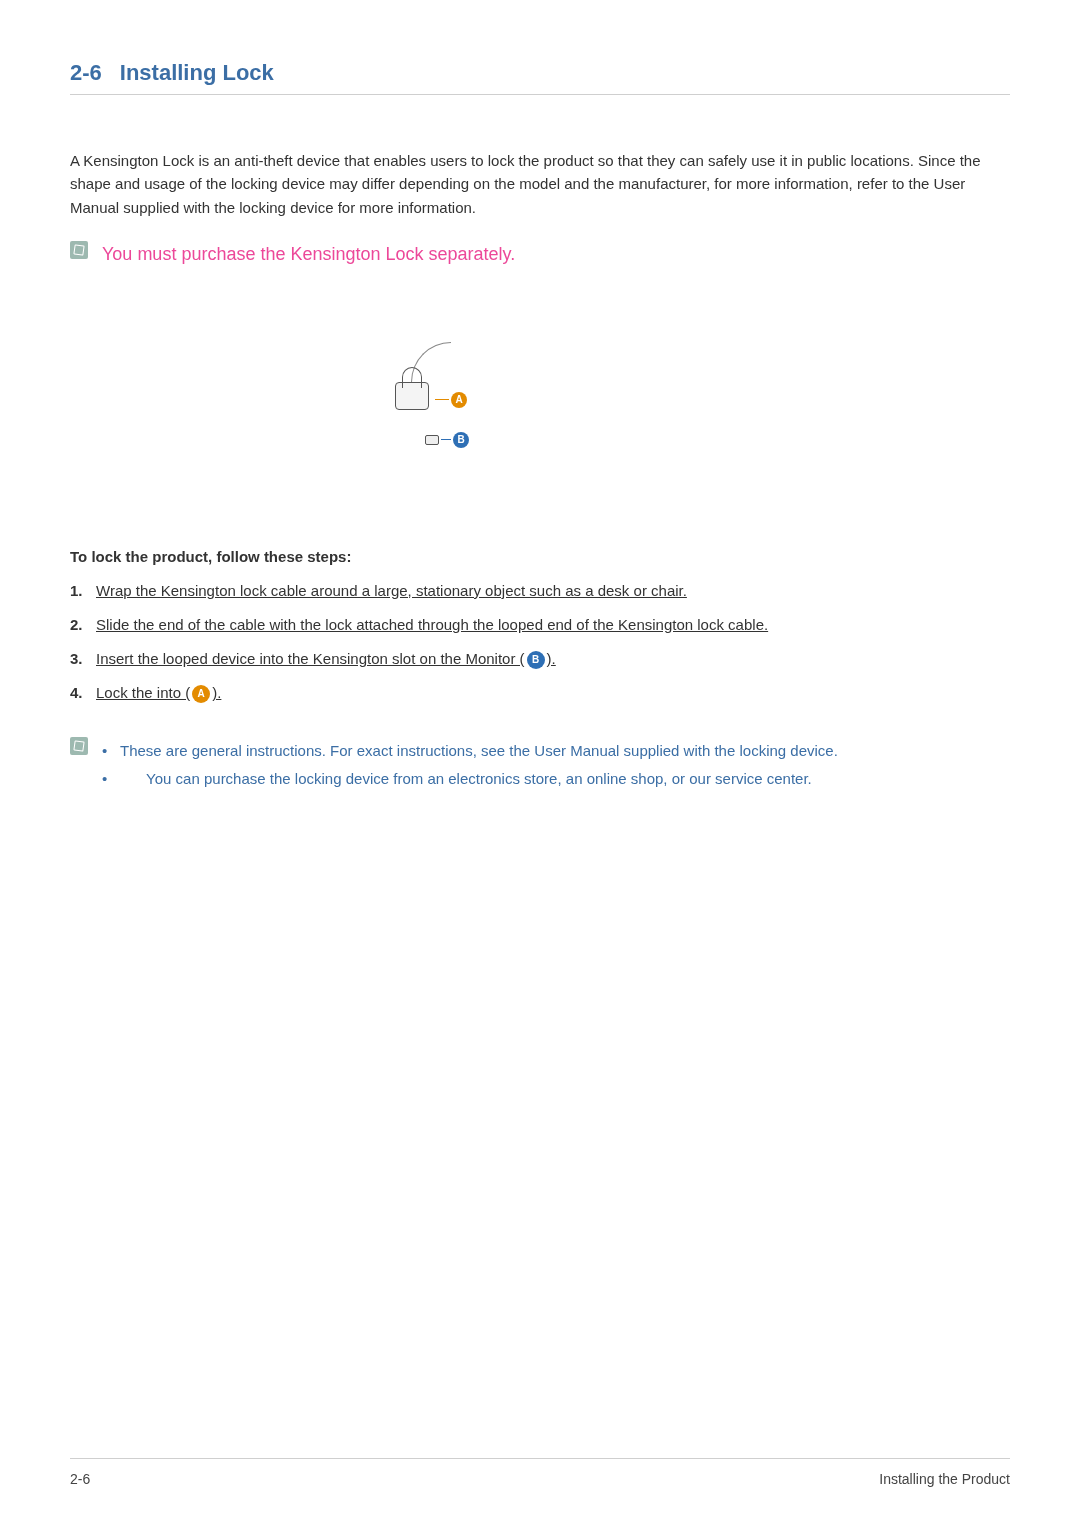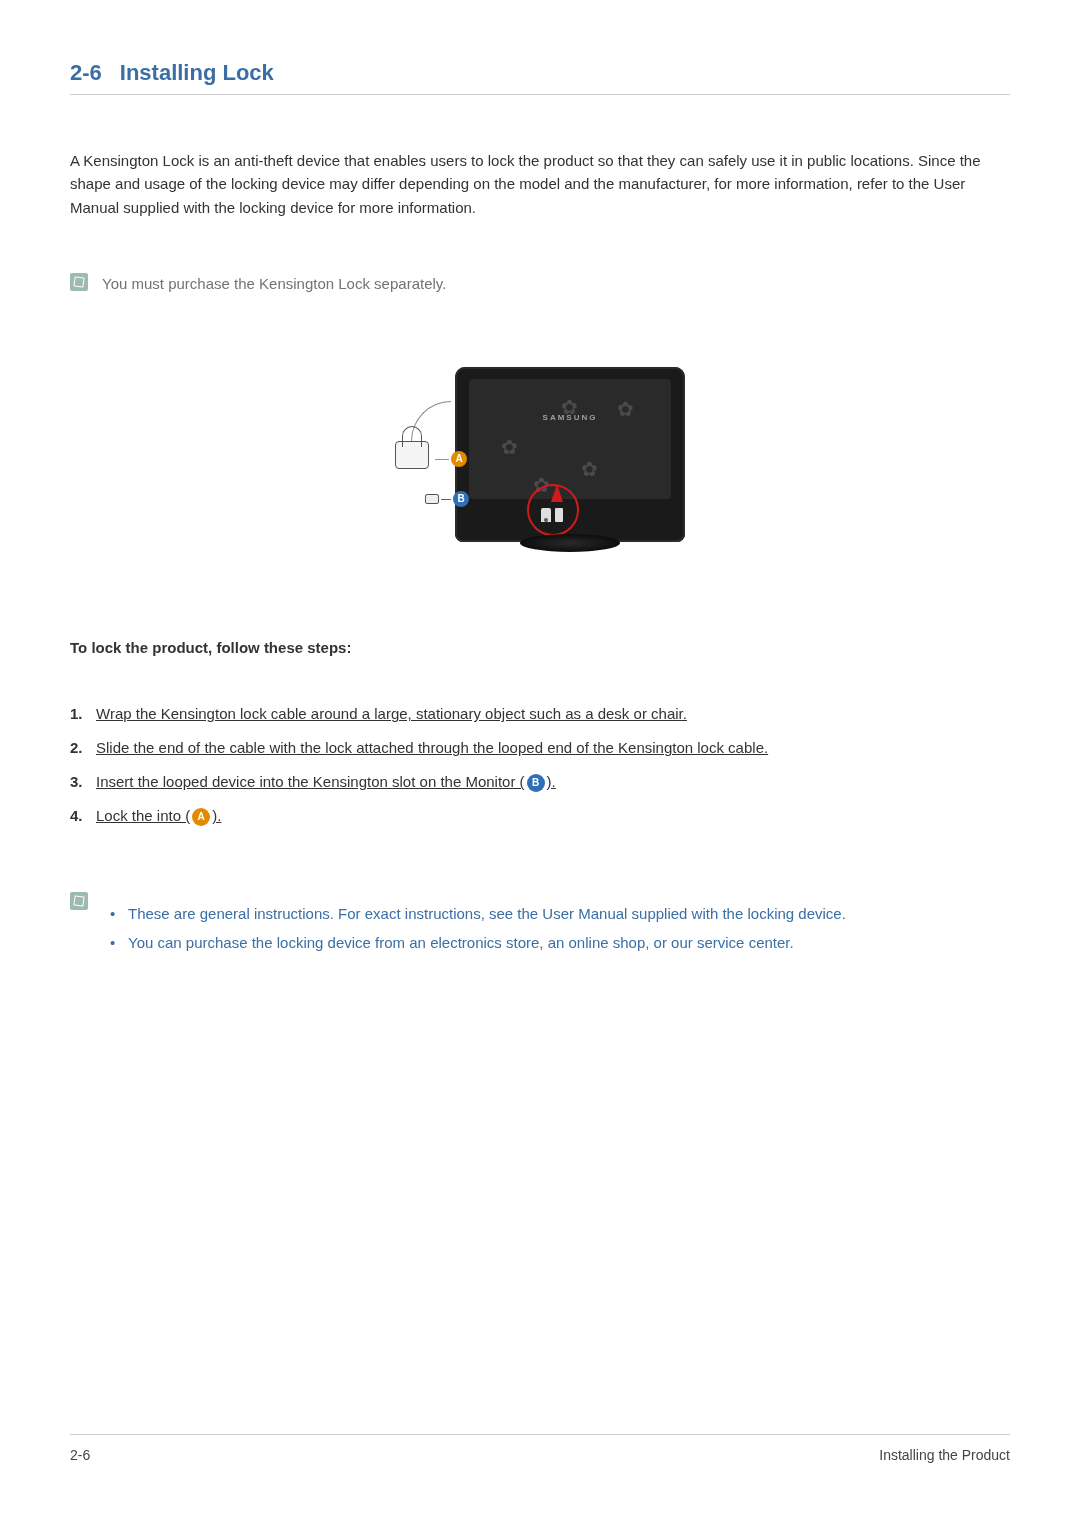--- a/index.html
+++ b/index.html
@@ -1,25 +1,25 @@
 <!DOCTYPE html>
 <html><head>
 <meta charset="utf-8">
 <style>
   * { box-sizing: border-box; margin: 0; padding: 0; }
   html, body { width: 1080px; height: 1527px; background: #ffffff; font-family: Arial, Helvetica, sans-serif; color: #333333; }
-  .page { padding: 60px 70px 64px 70px; display: flex; flex-direction: column; height: 100%; gap: 32px; }
+  .page { padding: 60px 70px 40px 70px; display: flex; flex-direction: column; height: 100%; }
   .section-header { display: flex; align-items: baseline; border-bottom: 1px solid #cfcfcf; padding-bottom: 8px; margin-bottom: 22px; }
   .section-number { color: #3b6ea5; font-size: 22px; font-weight: bold; margin-right: 18px; }
   .section-title { color: #3b6ea5; font-size: 22px; font-weight: bold; }
-  .intro { font-size: 15px; line-height: 1.55; color: #333333; margin-bottom: 22px; }
+  .intro { font-size: 15px; line-height: 1.55; color: #333333; margin-bottom: 22px; margin-top: 32px; }
   .note-block { display: flex; align-items: flex-start; margin-bottom: 30px; }
   .note-icon { width: 18px; height: 18px; background: #9db9b0; border-radius: 2px; margin-right: 14px; flex-shrink: 0; position: relative; }
   .note-icon::after { content: ""; position: absolute; inset: 4px; border: 1px solid #ffffff; border-radius: 1px; transform: rotate(8deg); }
-  .note-text { color: #737373; font-size: 15px; line-height: 1.5; }
+  .note-text { color: #ec4899; font-size: 18px; line-height: 1.5; }
   .figure-wrap { display: flex; justify-content: center; margin: 10px 0 40px 0; }
   .monitor-zone { position: relative; width: 290px; height: 200px; }
   .monitor { position: absolute; right: 0; top: 0; width: 230px; height: 175px; background: #1a1a1a; border-radius: 10px 10px 8px 8px; box-shadow: inset 0 0 0 2px #2c2c2c; }
   .screen { position: absolute; left: 14px; right: 14px; top: 12px; height: 120px; background: #2a2a2a; border-radius: 4px; }
   .brand { position: absolute; top: 34px; left: 50%; transform: translateX(-50%); color: #9e9e9e; font-size: 8px; letter-spacing: 2px; font-weight: bold; }
   .flower { position: absolute; width: 20px; height: 20px; }
   .flower::before { content: "✿"; color: #4a4a4a; font-size: 20px; line-height: 20px; }
   .f1 { left: 32px; top: 58px; }
   .f2 { left: 92px; top: 18px; }
   .f3 { left: 148px; top: 20px; }
@@ -46,21 +46,21 @@
   .barrel { width: 14px; height: 10px; border: 1.5px solid #555; border-radius: 2px; background: #eeeeee; }
   .steps-heading { font-size: 15px; font-weight: bold; color: #333333; margin-bottom: 14px; }
   ol.steps { list-style: none; padding: 0; margin: 0 0 22px 0; }
   ol.steps li { display: flex; align-items: center; font-size: 15px; line-height: 1.6; color: #333333; margin-bottom: 10px; }
   ol.steps li .num { font-weight: bold; width: 26px; flex-shrink: 0; }
   ol.steps li .txt { flex: 1; text-decoration: underline; }
   .inline-marker { display: inline-flex; align-items: center; justify-content: center; width: 18px; height: 18px; border-radius: 50%; color: #fff; font-size: 10px; font-weight: bold; vertical-align: middle; margin: 0 2px; }
   .inline-marker.a { background: #e38b00; }
   .inline-marker.b { background: #2e6fb5; }
   .note-list { display: flex; align-items: flex-start; }
-  .note-list ul { list-style: none; padding: 0; margin: 8px; }
+  .note-list ul { list-style: none; padding: 0; margin: 0; text-align: center; }
   .note-list ul li { color: #3b6ea5; font-size: 15px; line-height: 1.9; position: relative; padding-left: 18px; }
   .note-list ul li::before { content: "•"; position: absolute; left: 0; top: 0; color: #3b6ea5; }
   .spacer { flex: 1; }
   .footer { border-top: 1px solid #cfcfcf; padding-top: 12px; display: flex; justify-content: space-between; font-size: 14px; color: #444444; }
 </style>
 </head>
 <body>
 
 <div class="page">
 
@@ -71,37 +71,20 @@
 
   <p class="intro">A Kensington Lock is an anti-theft device that enables users to lock the product so that they can safely use it in public locations. Since the shape and usage of the locking device may differ depending on the model and the manufacturer, for more information, refer to the User Manual supplied with the locking device for more information.</p>
 
   <div class="note-block">
     <span class="note-icon"></span>
     <span class="note-text">You must purchase the Kensington Lock separately.</span>
   </div>
 
   <div class="figure-wrap">
     <div class="monitor-zone">
-      <div class="monitor">
-        <div class="screen">
-          <span class="brand">SAMSUNG</span>
-          <span class="flower f1"></span>
-          <span class="flower f2"></span>
-          <span class="flower f3"></span>
-          <span class="flower f4"></span>
-          <span class="flower f5"></span>
-        </div>
-        <div class="kslot-circle"></div>
-        <div class="red-arrow"></div>
-        <div class="kslot-inside">
-          <span class="kicon"></span>
-          <span class="kslot"></span>
-        </div>
-        <div class="stand"></div>
-      </div>
       <div class="lock-assembly">
         <div class="cable"></div>
         <div class="padlock"></div>
       </div>
       <div class="label-a">
         <span class="line"></span>
         <span class="marker a">A</span>
       </div>
       <div class="label-b">
         <span class="barrel"></span>

